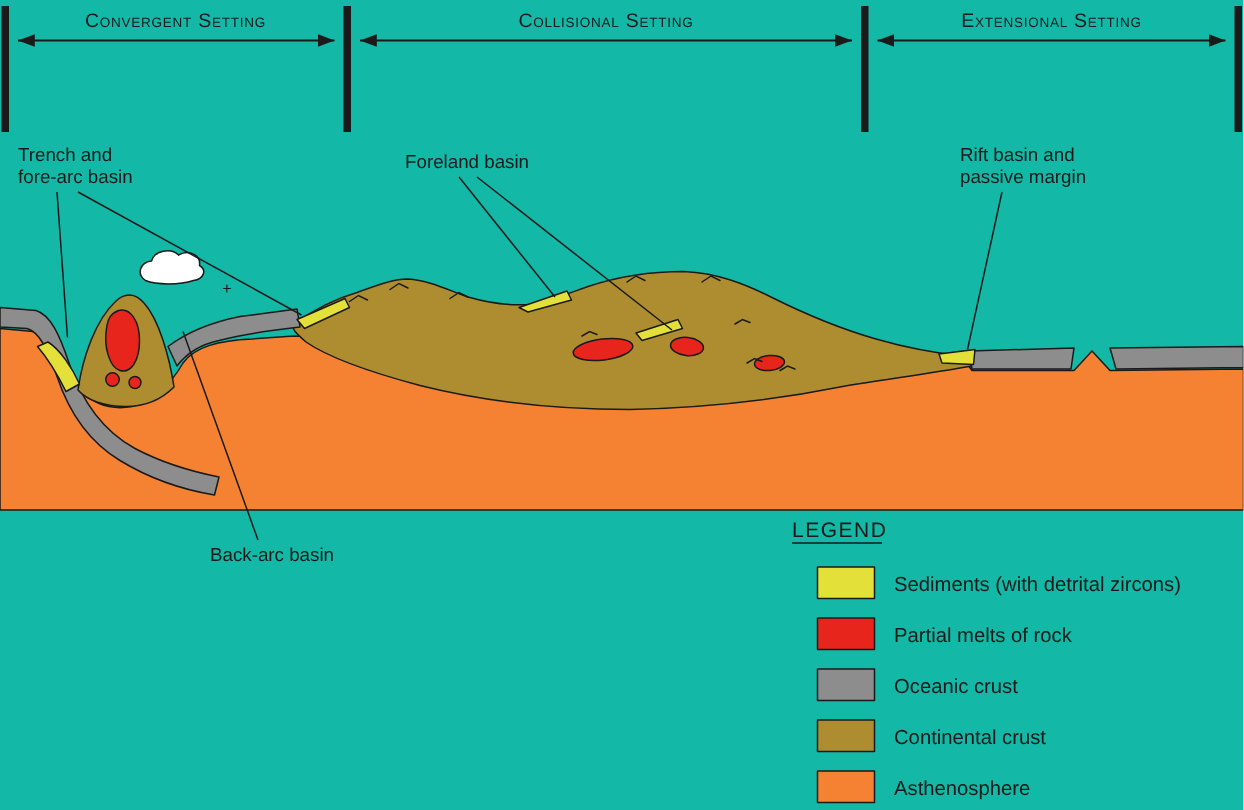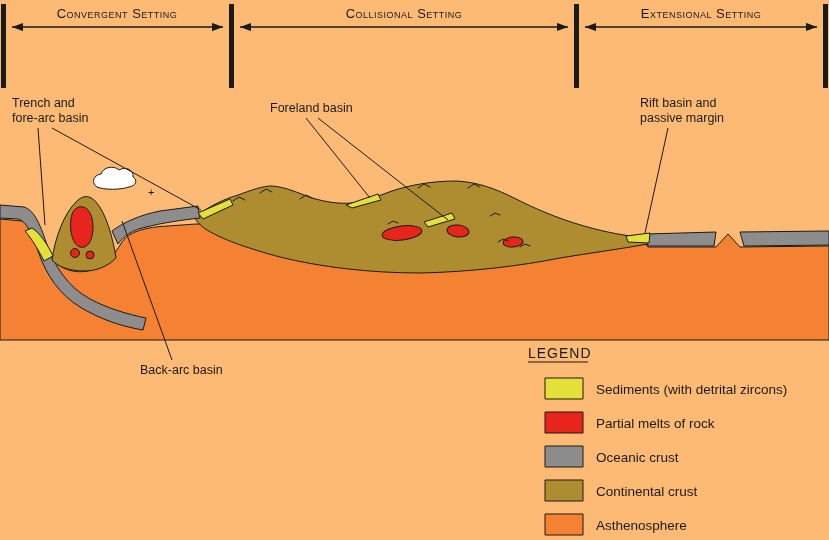--- a/index.html
+++ b/index.html
@@ -1,19 +1,19 @@
 <!DOCTYPE html>
 <html><head>
 <meta charset="utf-8">
 <style>
   html,body { margin:0; padding:0; background:#ffffff; }
   .stage {
     position:relative;
     width:829px; height:540px;
-    background:#fdba74;
+    background:#14b8a6;
     font-family:"Liberation Sans", sans-serif;
   }
   svg text {
     font-family:"Liberation Sans", sans-serif;
     fill:#1a1a1a;
   }
   .section-label { font-size:13px; font-variant:small-caps; letter-spacing:0.5px; }
   .anno-label   { font-size:12.5px; }
   .legend-title { font-size:14px; letter-spacing:1px; }
   .legend-label { font-size:13.5px; }

